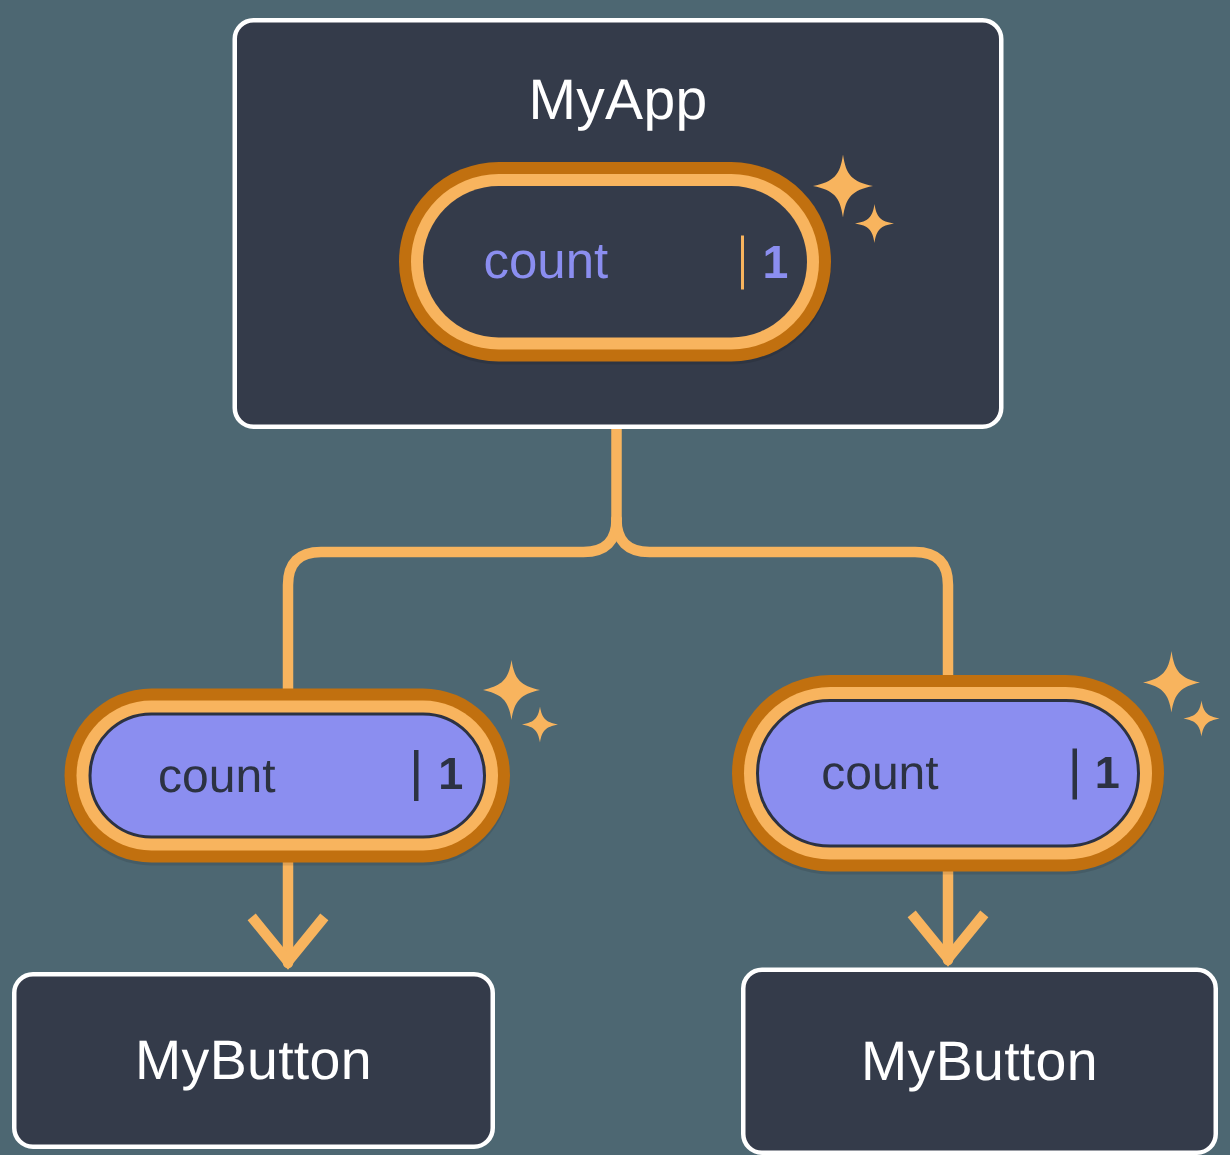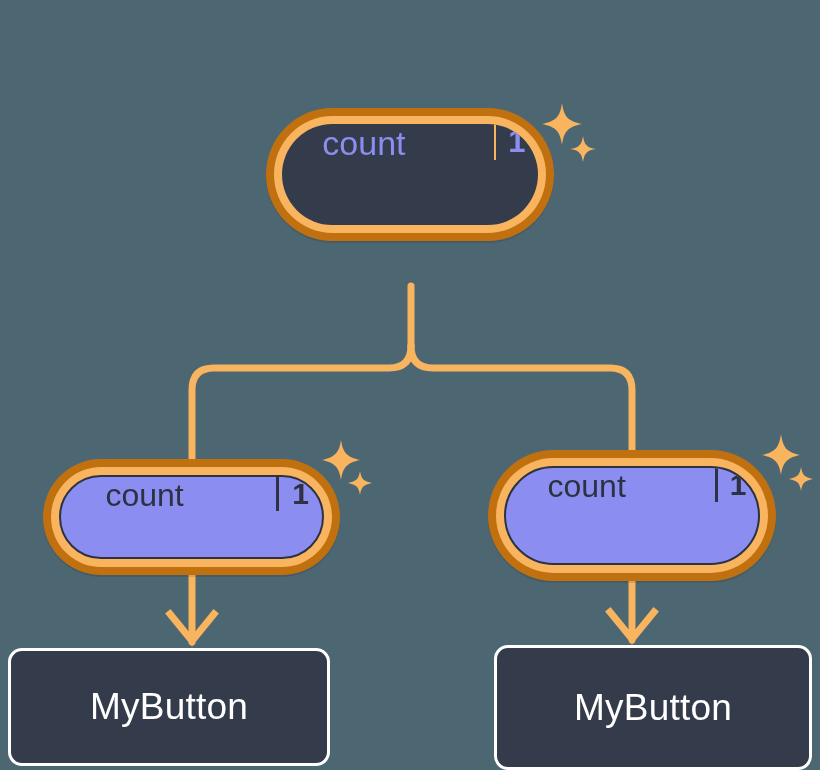--- a/index.html
+++ b/index.html
@@ -94,21 +94,21 @@
     border-radius: 999px;
     background: #f8b45e;           
     padding: 8px;
   }
   .pill-body {
     box-sizing: border-box;
     width: 100%;
     height: 100%;
     border-radius: 999px;
     display: flex;
-    align-items: flex-start;
+    align-items: center;
     overflow: hidden;
     gap: 48px;
   }
   .pill-key, .pill-val {
     display: flex;
     align-items: center;
     justify-content: center;
   }
   .pill-key { flex: 0 0 64%; }
   .pill-val { flex: 1 1 auto; }
@@ -174,20 +174,23 @@
       <path d="M192 575 L192 642"></path>
 
       <path d="M632 581 L632 640"></path>
     </g>
     <g fill="none" stroke="#f8b45e" stroke-width="7" stroke-linecap="square">
       <path d="M170 614 L192 641 L214 614"></path>
       <path d="M610 612 L632 639 L654 612"></path>
     </g>
   </svg>
 
+  <div class="card" id="card-myapp">
+    <span class="card-title">MyApp</span>
+  </div>
 
   <div class="pill pill--dark" id="pill-myapp">
     <div class="pill-inner">
       <div class="pill-body">
         <div class="pill-key">
           <span class="pill-key-text">count</span>
         </div>
         <div class="pill-val">
           <span class="pill-val-text">1</span>
         </div>

